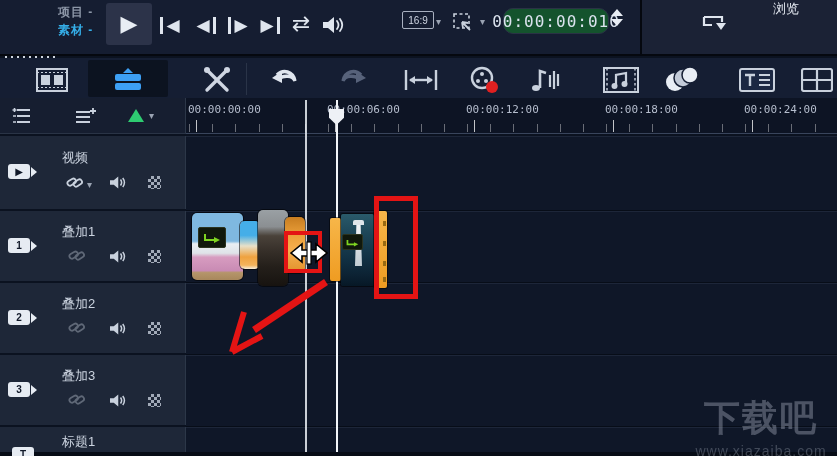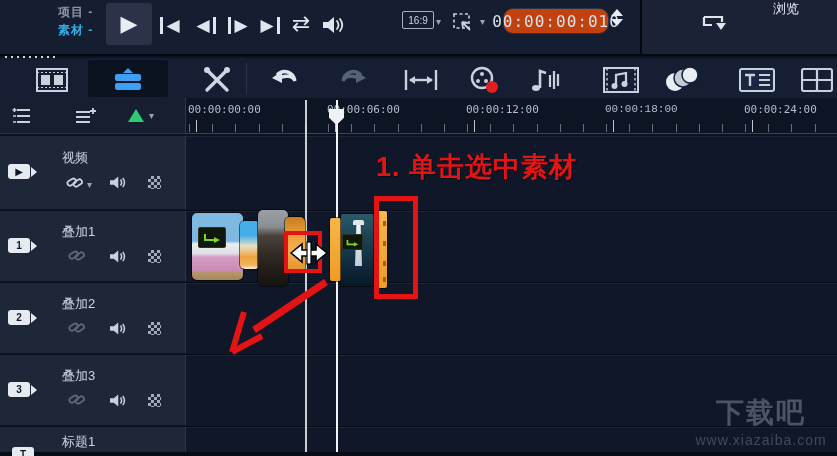--- a/index.html
+++ b/index.html
@@ -13,21 +13,21 @@
   .topbar{left:0;top:0;width:837px;height:54px;background:#151d31;border-bottom:2px solid #05080f;}
   .topbar-right{left:642px;top:0;width:195px;height:54px;background:#1b2235;}
   .vdiv{width:2px;background:#05080f;}
   .modelbl{font-size:12px;font-weight:bold;letter-spacing:1px;}
   .playbox{background:#2c3349;border-radius:3px;}
   .tglyph{color:#dfe5ee;font-size:17px;line-height:1;}
   .bar-l{border-left:3px solid #dfe5ee;padding-left:3px;}
   .bar-r{border-right:3px solid #dfe5ee;padding-right:3px;}
   .chev{color:#9aa3b2;font-size:10px;line-height:1;}
   .ratio{border:1px solid #a8b0c0;border-radius:2px;color:#cfd6e2;font-size:10px;}
-  .tcbox{background:#c2410c;border-radius:10px;border:1px solid #2a3245;}
+  .tcbox{background:#14532d;border-radius:10px;border:1px solid #2a3245;}
   .tctext{font-family:"DejaVu Sans Mono",monospace;font-size:16px;color:#dbe3ee;letter-spacing:1px;}
   .spin{width:0;height:0;border-left:6px solid transparent;border-right:6px solid transparent;}
   .spin.up{border-bottom:7px solid #e8edf4;}
   .spin.dn{border-top:7px solid #e8edf4;}
   .browse-lbl{color:#e4e9f1;font-size:13px;}
   
   .dots{background:radial-gradient(circle,#cfd6e0 1.2px,rgba(0,0,0,0) 1.5px);background-size:6px 5px;background-repeat:repeat-x;}
   .toolbar{left:0;top:58px;width:837px;height:40px;background:#151e33;border-bottom:1px solid #05080f;}
   .tbtn{height:32px;top:64px;}
   .tb-active{background:#0c1320;border-radius:2px;}
@@ -52,21 +52,21 @@
   
   .clip{border-radius:5px;box-shadow:0 0 0 1px rgba(0,0,0,.55);}
   .panicon{background:#10180c;border:1px solid #2b331f;border-radius:2px;}
   .trimbar{background:linear-gradient(180deg,#f7b649,#ef9c22);border-radius:2px;box-shadow:0 0 0 1px rgba(0,0,0,.5);}
   .redrect{border-style:solid;border-color:#e41414;}
   .redtxt{color:#e41414;font-weight:bold;white-space:nowrap;text-shadow:1px 1px 1px rgba(0,0,0,.6);}
   .tooltip{background:#f4f1d4;border:1px solid #8d8d7a;border-radius:3px;color:#15150f;
            font-family:"DejaVu Sans Mono",monospace;font-size:15px;}
   .vline{width:2px;background:rgba(235,240,245,.85);}
   .marker{background:#eef1f6;clip-path:polygon(0 0,100% 0,100% 55%,50% 100%,0 55%);}
-  .wm-title{font-size:28px;font-weight:bold;color:rgba(150,158,172,.45);letter-spacing:2px;}
+  .wm-title{font-size:36px;font-weight:bold;color:rgba(150,158,172,.45);letter-spacing:2px;}
   .wm-url{font-size:14px;color:rgba(150,158,172,.38);letter-spacing:1px;}
 </style>
 </head>
 <body>
 
 <div id="app">
 
   <div class="abs topbar"></div>
   <div class="abs topbar-right"></div>
   <div class="abs vdiv" style="left:640px;top:0;height:54px;"></div>
@@ -232,21 +232,21 @@
     <svg width="32" height="24" viewBox="0 0 32 24">
       <rect x="1" y="1" width="30" height="22" rx="2" fill="none" stroke="#c9d1dd" stroke-width="2.2"></rect>
       <path d="M16 1 v22 M1 12 h30" stroke="#c9d1dd" stroke-width="2.2"></path>
     </svg>
   </div>
 
   <div class="abs ruler"></div>
   <span class="abs rlabel" style="left:188px;top:103px;">00:00:00:00</span>
   <span class="abs rlabel" style="left:327px;top:103px;">00:00:06:00</span>
   <span class="abs rlabel" style="left:466px;top:103px;">00:00:12:00</span>
-  <span class="abs rlabel" style="left:605px;top:103px;font-family:Liberation Mono, monospace;">00:00:18:00</span>
+  <span class="abs rlabel" style="left:605px;top:103px;">00:00:18:00</span>
   <span class="abs rlabel" style="left:744px;top:103px;">00:00:24:00</span>
   <div class="abs ticks" style="left:189px;top:124px;width:648px;height:8px;"></div>
   <div class="abs majortick" style="left:196px;top:120px;height:12px;"></div>
   <div class="abs majortick" style="left:335px;top:120px;height:12px;"></div>
   <div class="abs majortick" style="left:474px;top:120px;height:12px;"></div>
   <div class="abs majortick" style="left:613px;top:120px;height:12px;"></div>
   <div class="abs majortick" style="left:752px;top:120px;height:12px;"></div>
 
   <div class="abs tmgr ico" style="justify-content:flex-start;">
     <div class="ico" style="width:46px;height:33px;">
@@ -411,21 +411,20 @@
 
 
   <div class="abs" style="left:290px;top:240px;z-index:9;">
     <svg width="38" height="26" viewBox="0 0 38 26">
       <polygon points="1,13 12,3 12,9 17,9 17,3 17,9 21,9 21,3 26,3 26,9 37,9 37,9" fill="none"></polygon>
       <polygon points="1,13 12,4 12,10 26,10 26,4 37,13 26,22 26,16 12,16 12,22" fill="#ffffff" stroke="#000000" stroke-width="1.6"></polygon>
       <rect x="17" y="2" width="4" height="22" fill="#ffffff" stroke="#000000" stroke-width="1.2"></rect>
     </svg>
   </div>
 
-  <div class="abs redtxt" style="left:376px;top:149px;font-size:27px;z-index:8;letter-spacing:1px;">1. 单击选中素材</div>
 
   <div class="abs redrect" style="left:374px;top:196px;width:34px;height:93px;border-width:5px;z-index:7;"></div>
   <div class="abs redrect" style="left:284px;top:231px;width:30px;height:34px;border-width:4px;z-index:7;"></div>
 
   <div class="abs" style="left:222px;top:278px;z-index:8;">
     <svg width="112" height="82" viewBox="0 0 112 82">
       <path d="M104 4 L32 52" stroke="#e41414" stroke-width="7"></path>
       <path d="M10 74 L40 58 M10 74 L22 34" stroke="#e41414" stroke-width="6" fill="none"></path>
     </svg>
   </div>

